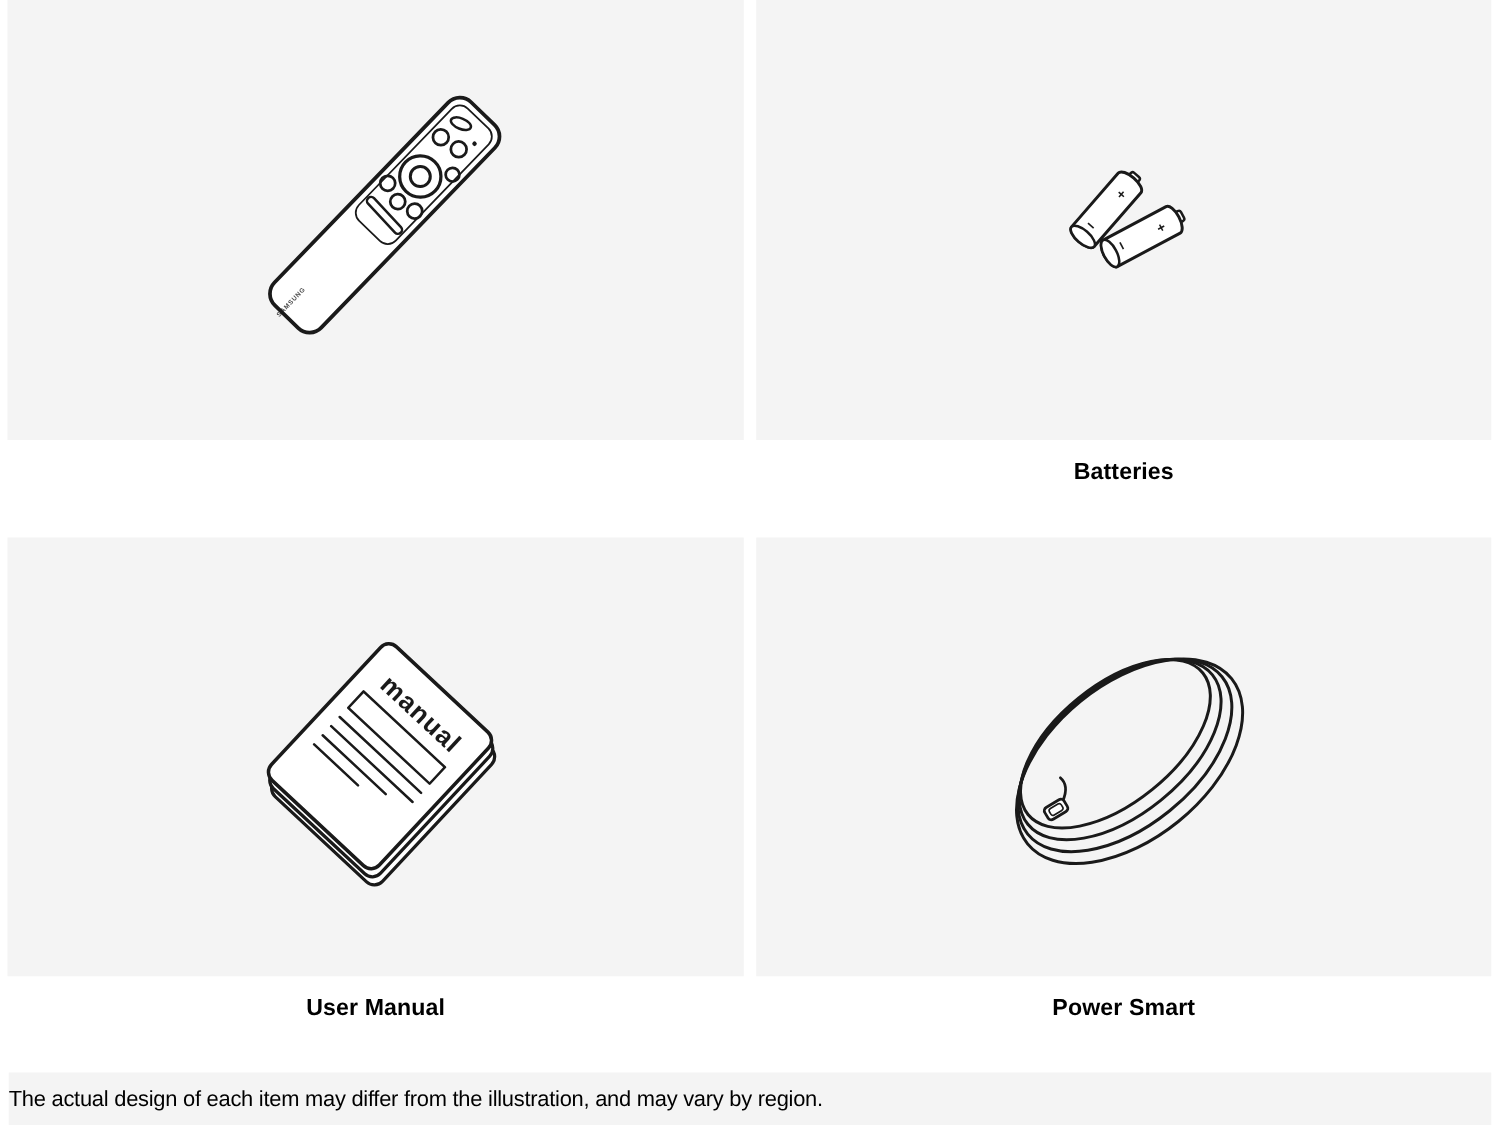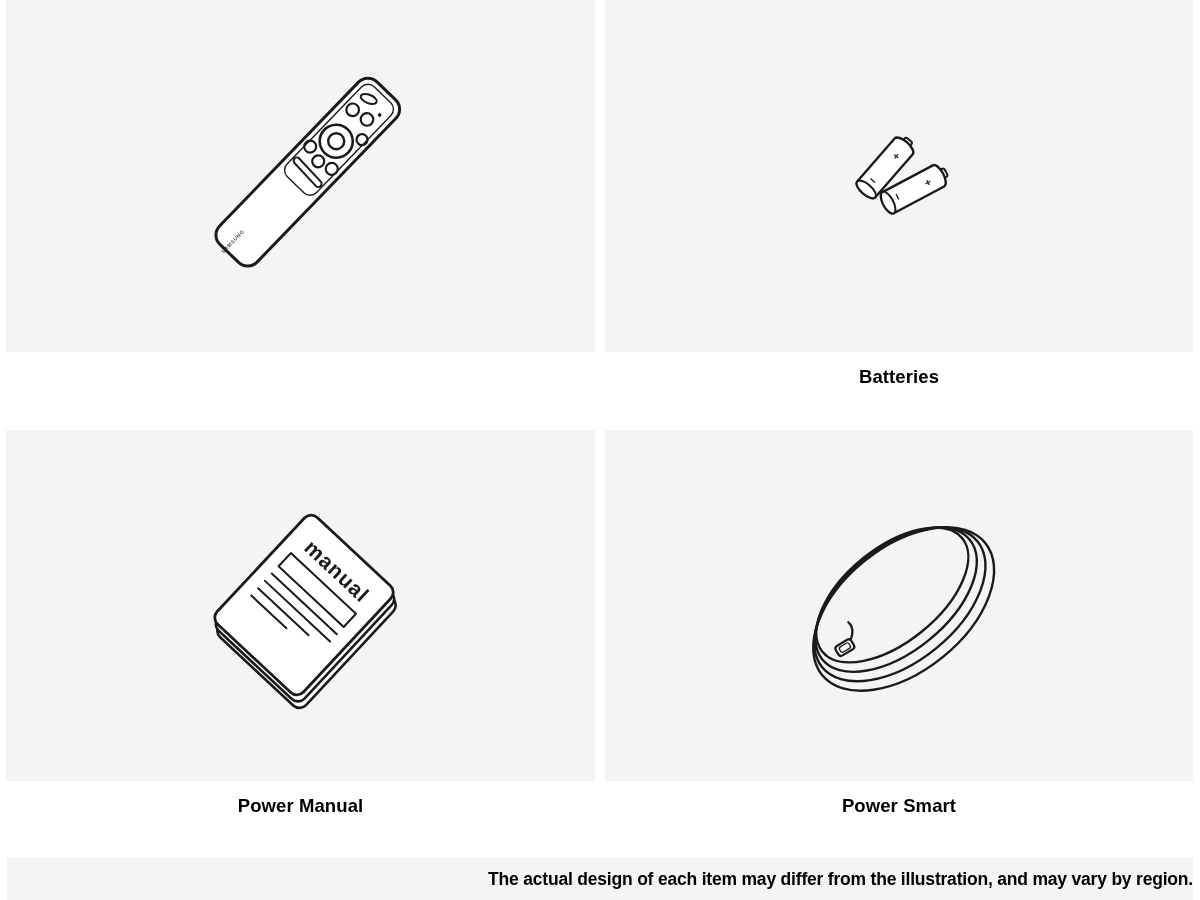--- a/index.html
+++ b/index.html
@@ -28,22 +28,22 @@
     color: var(--text, #000);
   }
   .cap-tl { left: 6px;   top: 362px; width: 589px; }
   .cap-tr { left: 605px; top: 362px; width: 588px; }
   .cap-bl { left: 6px;   top: 791px; width: 589px; }
   .cap-br { left: 605px; top: 791px; width: 588px; }
   .notice {
     position: absolute;
     left: 7px; top: 858px; width: 1186px; height: 42px;
     background: var(--panel-bg, #f4f4f4);
-    display: flex; align-items: center; justify-content: flex-end;
-    font-size: 17.5px; font-weight: 700; letter-spacing: -0.2px;
+    display: flex; align-items: center; justify-content: flex-start;
+    font-size: 17.5px; font-weight: 400; letter-spacing: -0.2px;
     color: var(--text, #000);
   }
   
   .ln  { stroke: var(--ink, #1a1a1a); fill: none; stroke-linecap: round; stroke-linejoin: round; }
   .fw  { stroke: var(--ink, #1a1a1a); fill: #ffffff; stroke-linejoin: round; }
   .fill-ink { fill: var(--ink, #1a1a1a); }
   .svg-label { fill: var(--ink, #1a1a1a); font-family: "Liberation Sans", sans-serif; }
 </style>
 </head>
 <body>
@@ -119,20 +119,20 @@
         <ellipse class="ln" cx="0" cy="-9" rx="90" ry="47" stroke-width="2.4"></ellipse>
         <g transform="translate(-70,2) rotate(8)">
           <path class="ln" d="M 8 -3 C 15 -8 18 -14 16 -20" stroke-width="2.2"></path>
           <rect class="fw" x="-9" y="-5.5" width="18" height="11" rx="3" stroke-width="2.2"></rect>
           <rect class="ln" x="-5.5" y="-3" width="11" height="6" rx="2" stroke-width="1.3"></rect>
         </g>
       </g>
     </svg>
   </div>
 
-  <div class="cap cap-bl">Power Manual</div>
+  <div class="cap cap-bl">User Manual</div>
   <div class="cap cap-br">Power Smart</div>
 
   <div class="notice">
     <span>The actual design of each item may differ from the illustration, and may vary by region.</span>
   </div>
 
 </div>
 
 </body></html>

